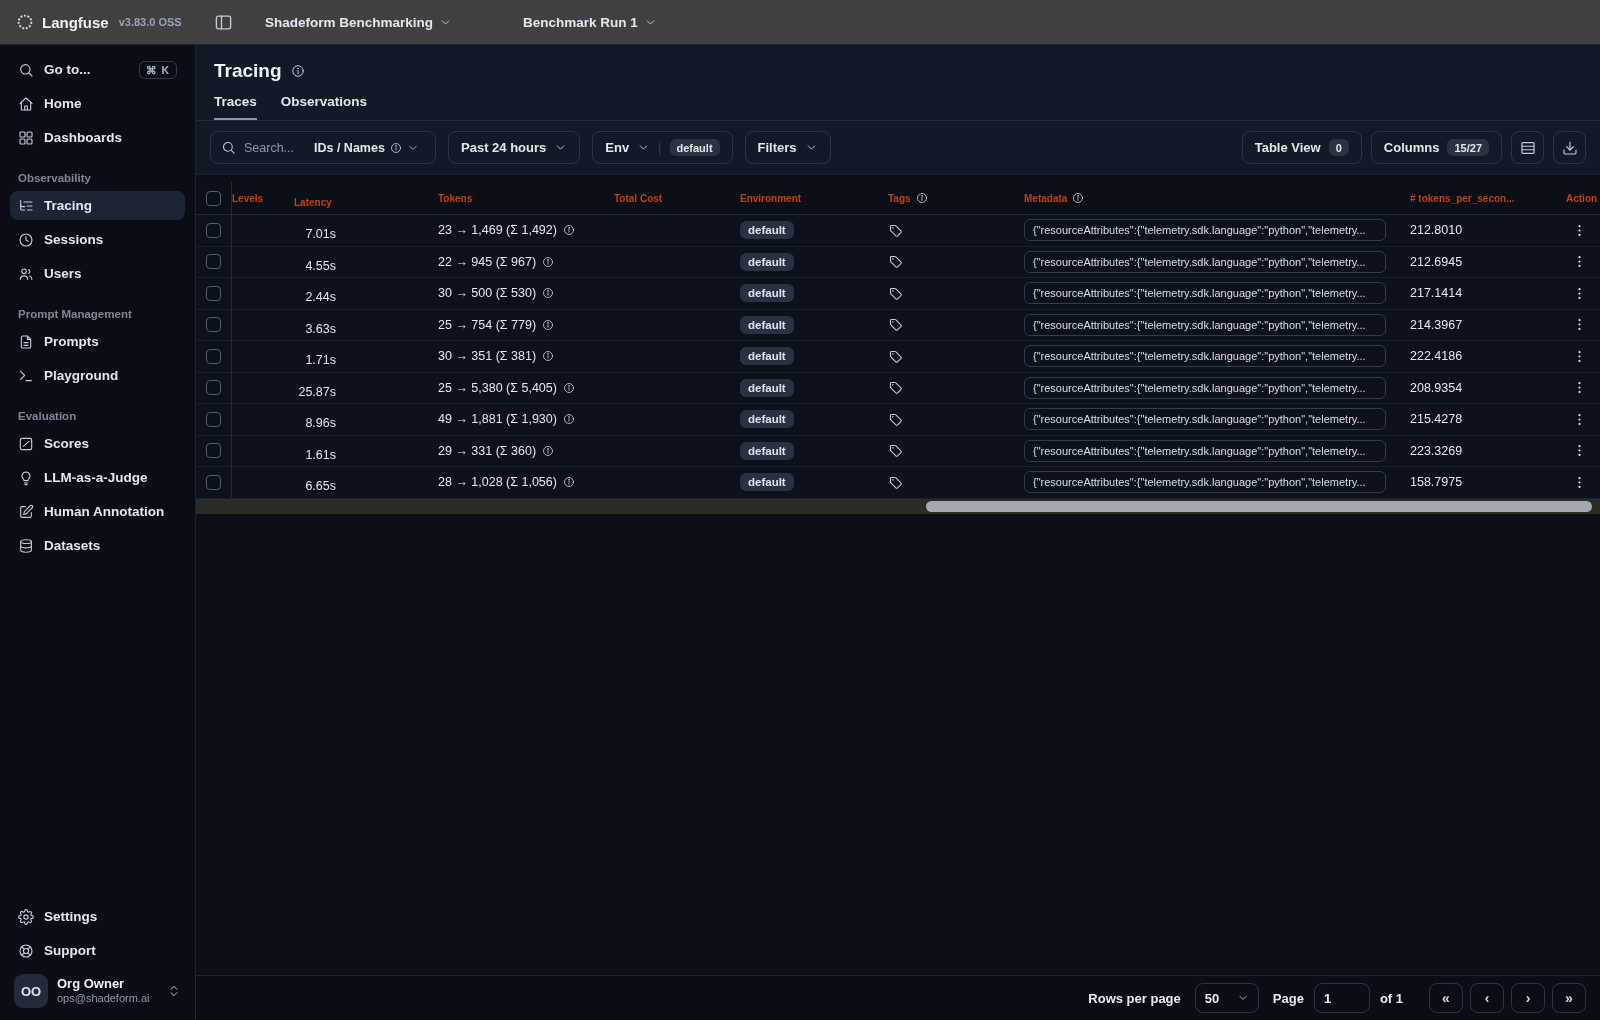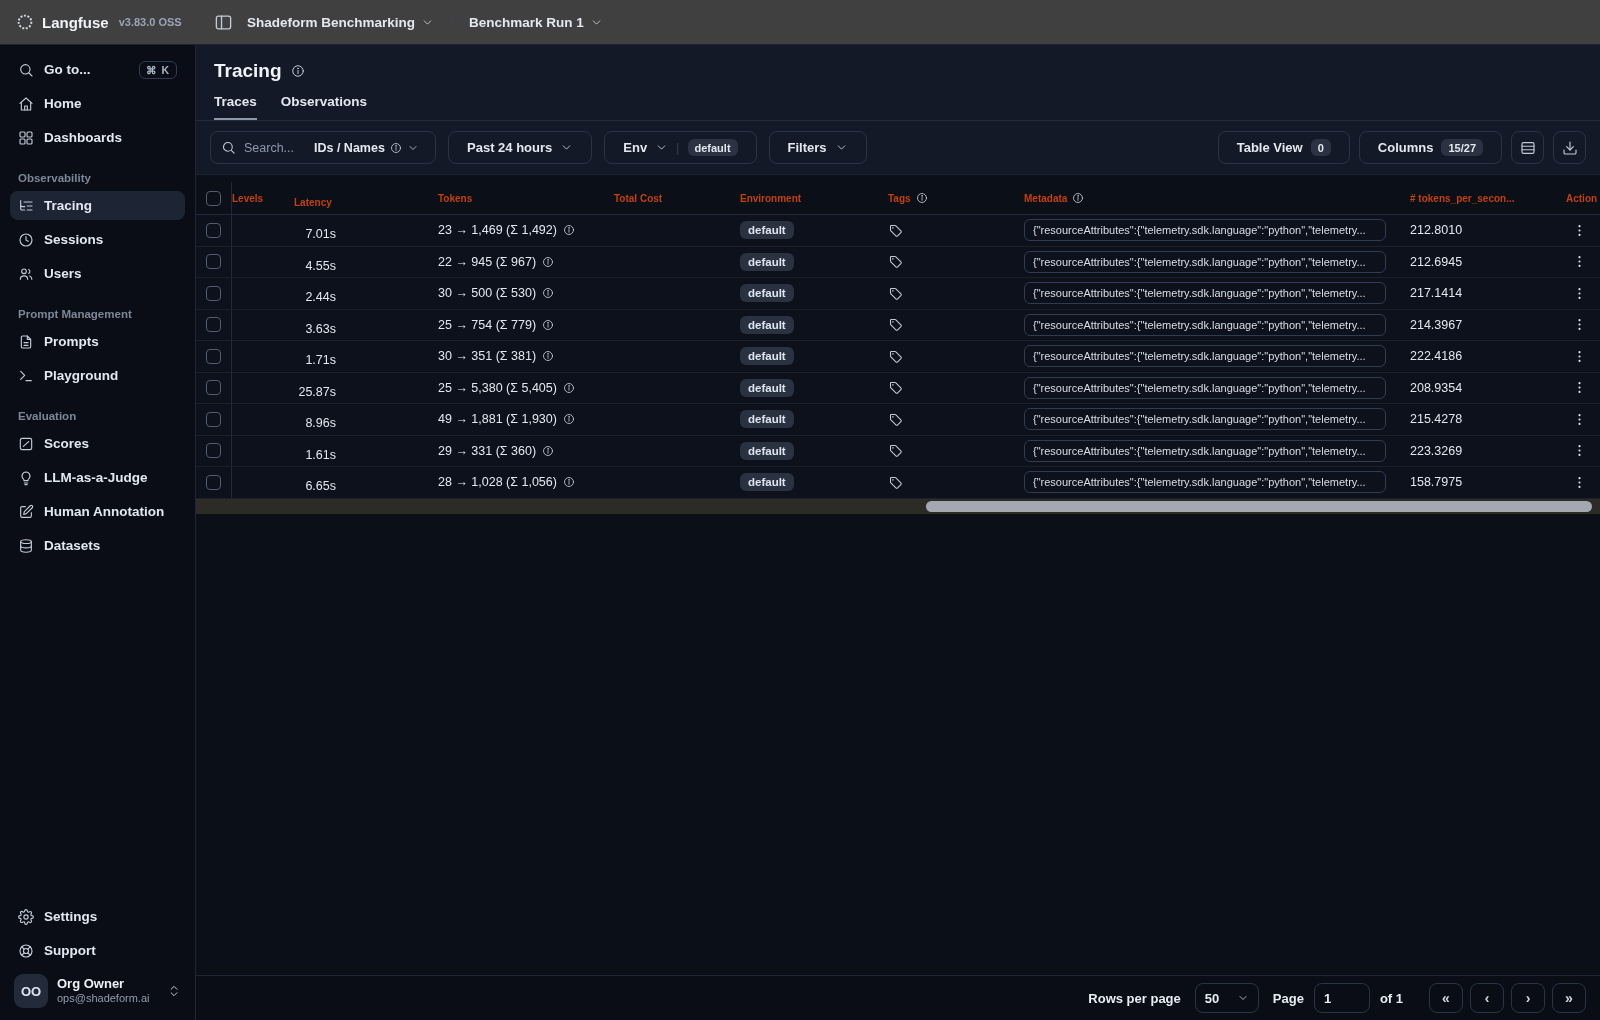--- a/index.html
+++ b/index.html
@@ -12,21 +12,21 @@
     position:relative;
   }
   svg { display:block; }
   .ic { stroke:#c3cbd8; fill:none; stroke-width:1.7; stroke-linecap:round; stroke-linejoin:round; }
 
   
   .topbar { position:absolute; top:0; left:0; right:0; height:45px; display:flex; align-items:stretch; background:#404040; border-bottom:1px solid #1d2432; z-index:20; }
   .topbar-left { width:196px; display:flex; align-items:center; gap:8px; padding-left:16px; }
   .brand-name { font-size:15px; font-weight:bold; color:#eef1f6; }
   .brand-version { font-size:11px; font-weight:bold; color:#9aa4b6; margin-left:2px; }
-  .topbar-main { flex:1; display:flex; align-items:center; gap:10px; padding-left:13px; }
+  .topbar-main { flex:1; display:flex; align-items:center; gap:28px; padding-left:13px; }
   .panel-btn { width:28px; height:28px; display:flex; align-items:center; justify-content:center; border-radius:6px; cursor:pointer; }
   .crumb { display:flex; align-items:center; gap:6px; font-size:13.5px; font-weight:600; color:#e3e8f0; cursor:pointer; }
   .slash { color:#3d4759; }
 
   
   .sidebar { position:absolute; top:45px; left:0; bottom:0; width:196px; background:#0a0d15; border-right:1px solid #1d2432; display:flex; flex-direction:column; padding:10px 10px 12px; }
   .side-item { display:flex; align-items:center; gap:10px; height:29px; padding:0 8px; border-radius:8px; font-size:13.5px; font-weight:600; color:#e3e8f0; cursor:pointer; margin-bottom:5px; }
   .side-item.active { background:#1d2534; }
   .side-item .grow { flex:1; }
   .kbd { border:1px solid #303b52; border-radius:6px; padding:2px 6px; font-size:10.5px; font-weight:600; color:#aab4c6; letter-spacing:1px; }
@@ -43,21 +43,21 @@
   .page-head { background:#131926; padding:15px 18px 0; }
   .title-row { display:flex; align-items:center; gap:9px; }
   .page-title { font-size:19px; font-weight:bold; color:#f0f3f8; }
   .tabs { display:flex; gap:24px; margin-top:12px; border-bottom:1px solid #232b3b; margin-left:-18px; margin-right:-18px; padding:0 18px; }
   .tab { padding-bottom:9px; font-size:13.5px; font-weight:600; color:#e3e8f0; cursor:pointer; border-bottom:2.5px solid transparent; }
   .tab.active { border-bottom-color:#8d97a8; }
 
   .toolbar { background:#131926; border-bottom:1px solid #1b2230; padding:10px 14px; display:flex; align-items:center; justify-content:space-between; }
   .tb-left, .tb-right { display:flex; align-items:center; gap:12px; }
   .tb-right { gap:9px; }
-  .ctl { display:flex; align-items:center; gap:8px; height:33px; border:1px solid #2b3447; border-radius:8px; padding:0 18px; font-size:13px; font-weight:600; color:#e3e8f0; cursor:pointer; background:transparent; }
+  .ctl { display:flex; align-items:center; gap:8px; height:33px; border:1px solid #2b3447; border-radius:8px; padding:0 12px; font-size:13px; font-weight:600; color:#e3e8f0; cursor:pointer; background:transparent; }
   .search-group { width:226px; padding:0 10px; cursor:text; }
   .search-group input { background:transparent; border:none; outline:none; color:#e8ecf3; font-family:inherit; font-size:12.5px; width:62px; }
   .search-group input::placeholder { color:#8e98ab; }
   .scope { display:flex; align-items:center; gap:5px; font-size:12.5px; font-weight:700; white-space:nowrap; }
   .badge { background:#2b3342; border-radius:6px; padding:2.5px 7px; font-size:11px; font-weight:600; color:#e3e8f0; }
   .vsep { color:#333d50; font-weight:400; }
   .icon-btn { width:33px; height:33px; display:flex; align-items:center; justify-content:center; border:1px solid #2b3447; border-radius:8px; cursor:pointer; }
 
   
   .table-wrap { background:#0b0f18; margin-top:7px; }

